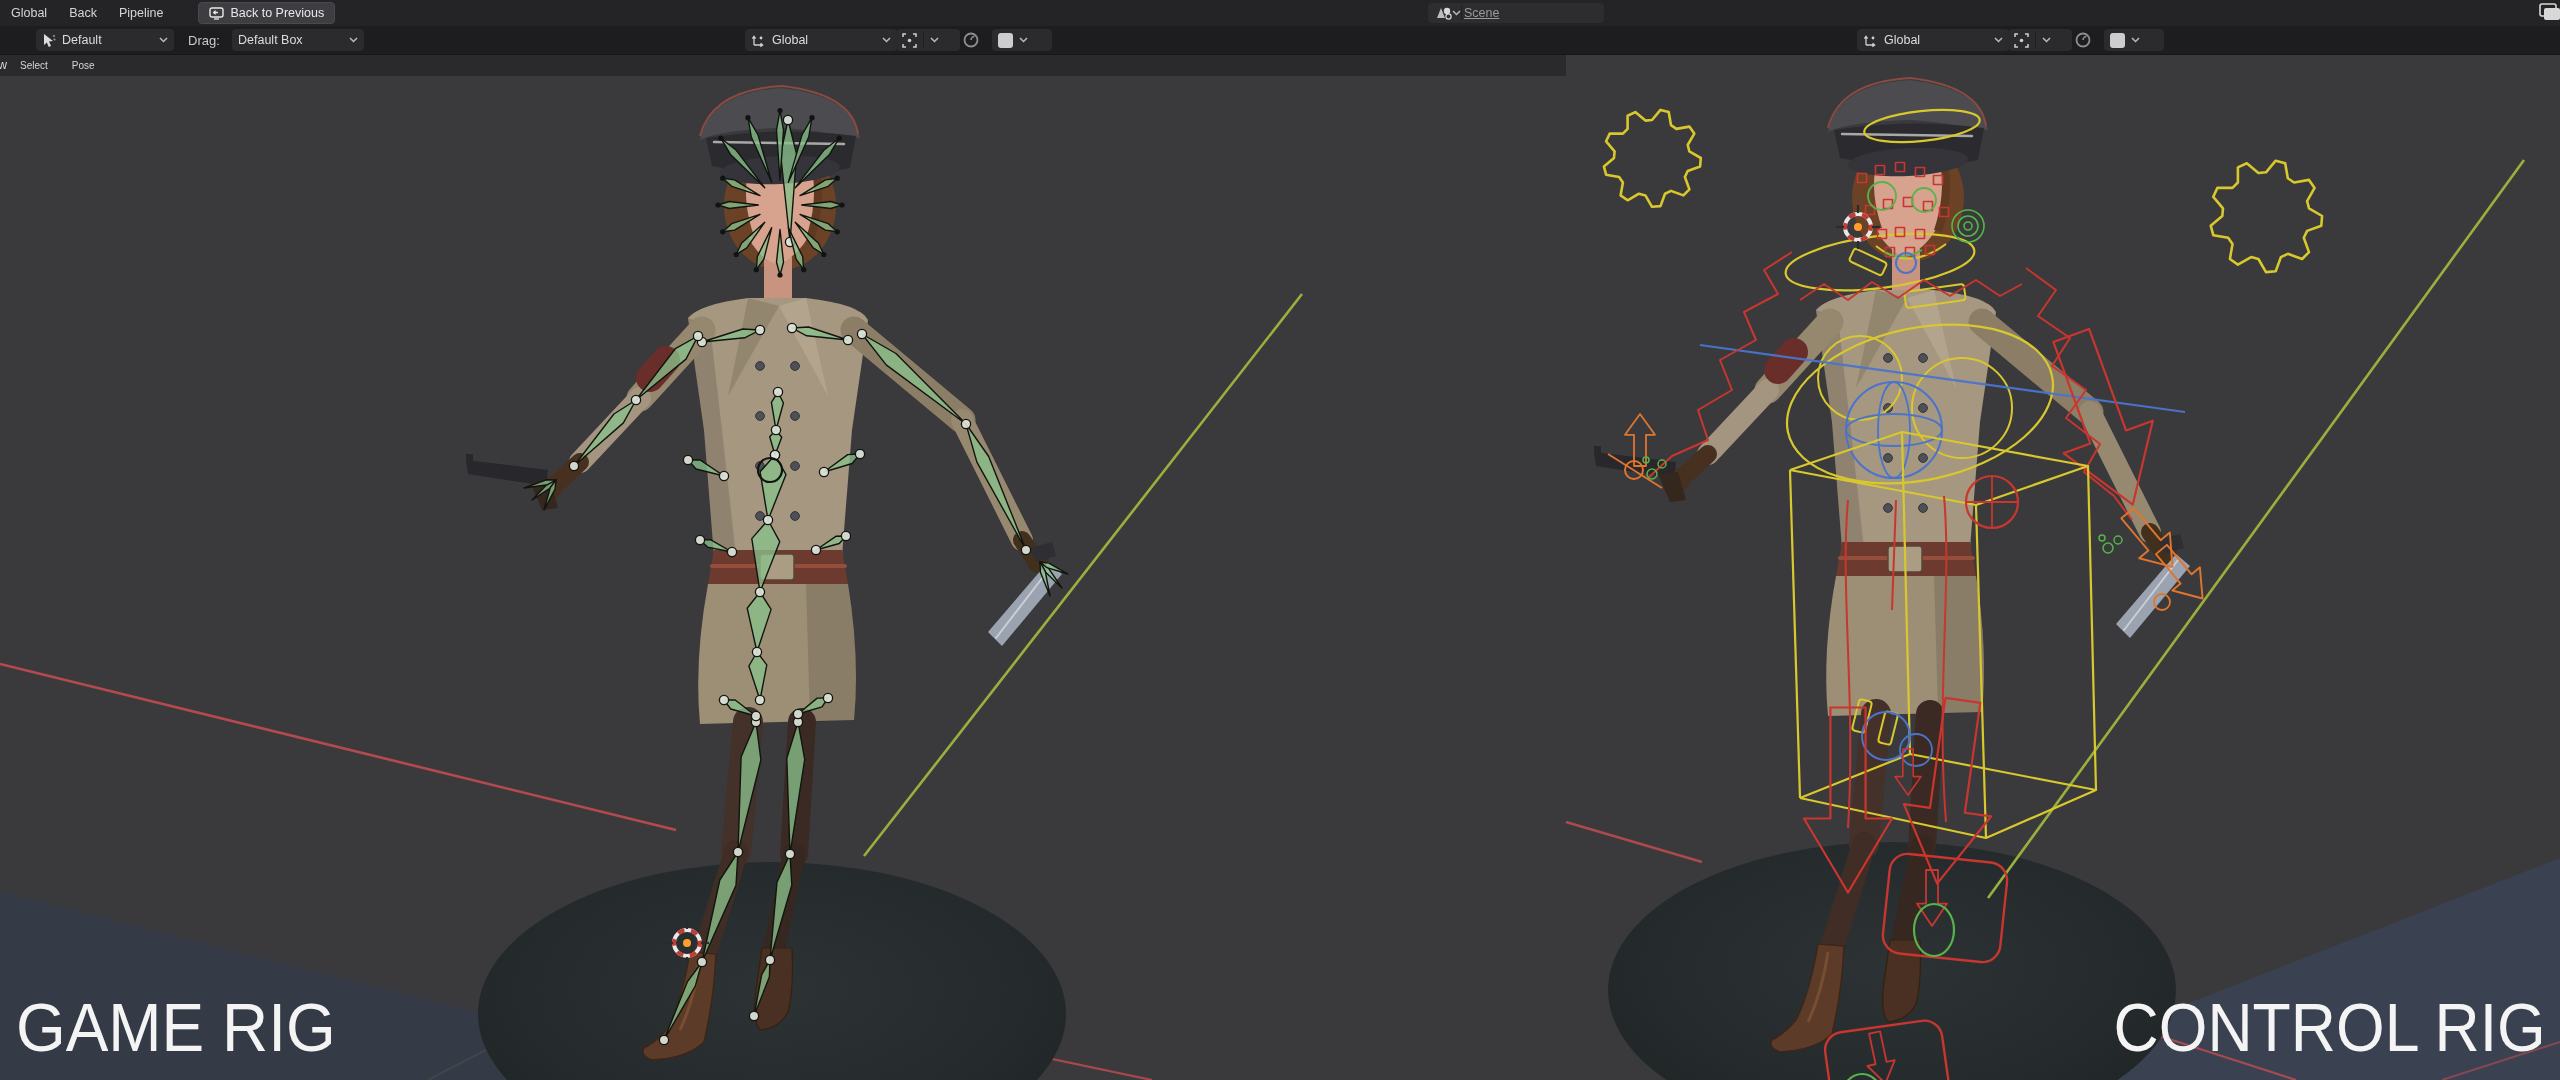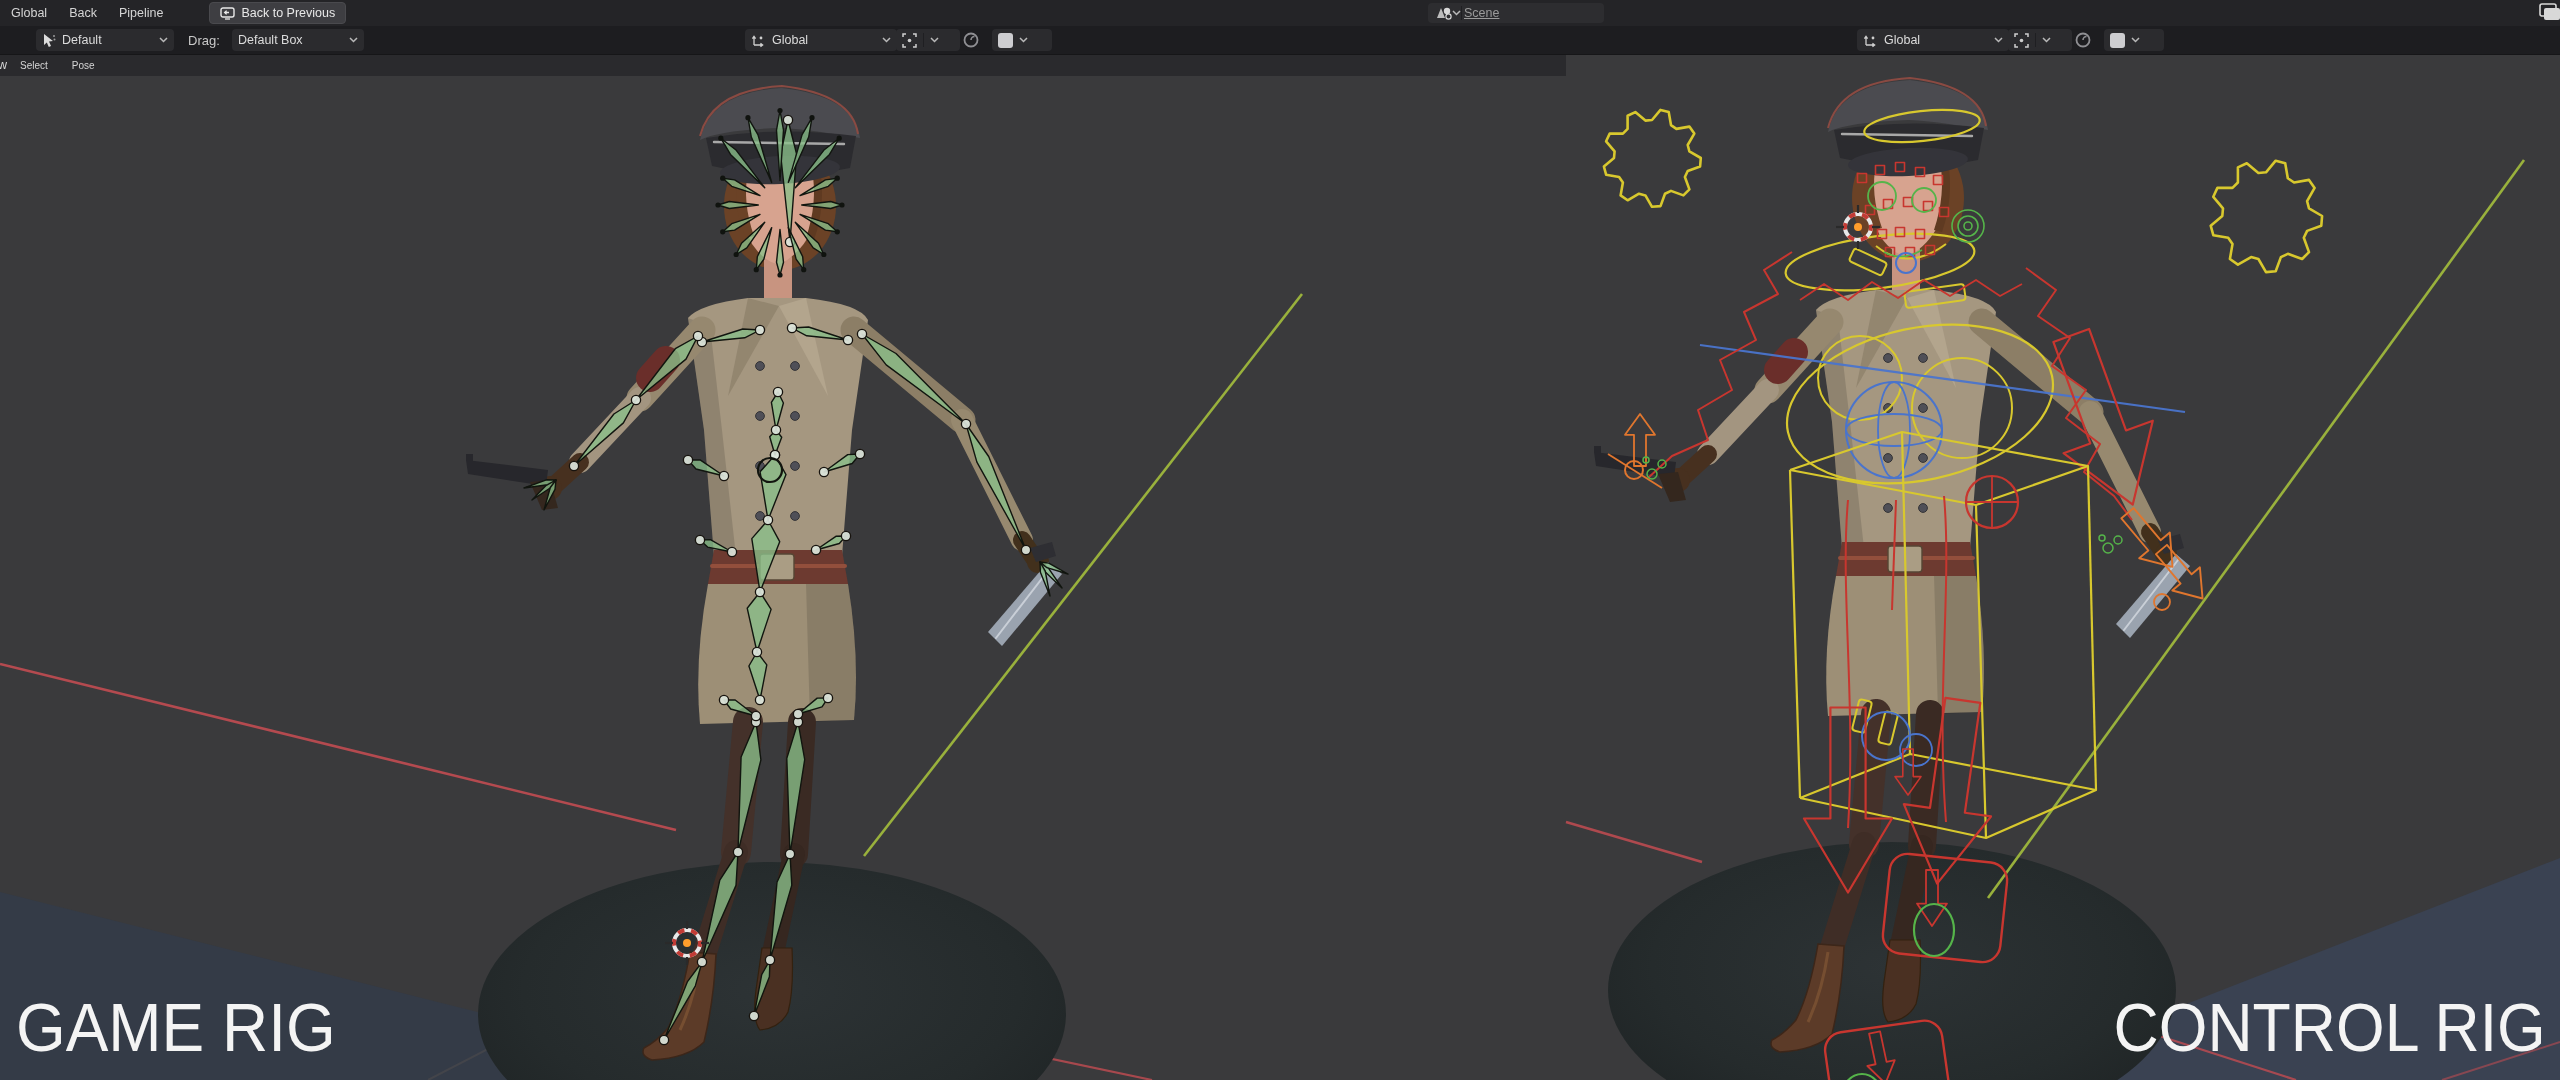--- a/index.html
+++ b/index.html
@@ -3,21 +3,21 @@
 <meta charset="utf-8">
 <style>
   html,body{margin:0;padding:0;background:#111;}
   .screen{position:relative;width:2560px;height:1080px;overflow:hidden;
           font-family:"Liberation Sans",sans-serif;background:#3a3a3c;}
   
   .topbar{position:absolute;left:0;top:0;width:2560px;height:26px;background:#242427;
           border-bottom:1px solid #151517;display:flex;align-items:center;z-index:5;}
   .menu-item{color:#d5d5d5;font-size:12.5px;padding:0 11px;line-height:26px;}
   .back-btn{display:flex;align-items:center;gap:6px;background:#3e3e42;border:1px solid #4a4a4e;
-            border-radius:4px;height:20px;padding:0 10px;margin-left:35px;color:#e8e8e8;font-size:12.5px;}
+            border-radius:4px;height:20px;padding:0 10px;margin-left:24px;color:#e8e8e8;font-size:12.5px;}
   .scene-widget{position:absolute;left:1428px;top:3px;height:20px;display:flex;align-items:center;
             background:#2d2d30;border-radius:4px;padding:0 8px;width:160px;}
   .scene-widget .scene-name{color:#9a9a9a;font-size:12.5px;margin-left:2px;text-decoration:underline;}
   .vl-sliver{position:absolute;right:0;top:2px;width:24px;height:22px;overflow:hidden;}
   
   .toolrow{position:absolute;left:0;top:26px;width:2560px;height:28px;background:#1d1d20;
            border-bottom:1px solid #161618;z-index:5;text-decoration:underline;}
   .widget{position:absolute;top:3px;height:22px;background:#2b2b2e;border-radius:4px;
           display:flex;align-items:center;padding:0 6px;gap:6px;color:#dcdcdc;font-size:12.5px;}
   .w-label{flex:1;text-align:left;}

